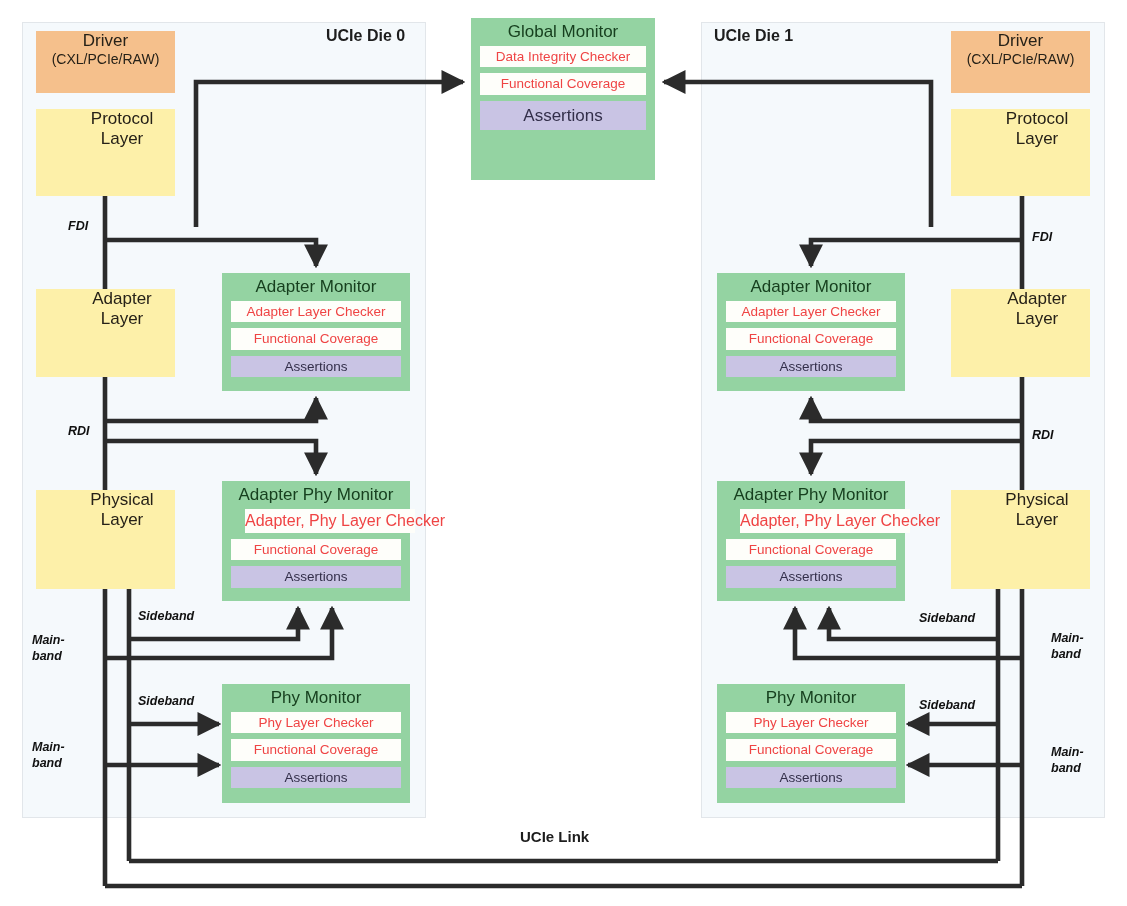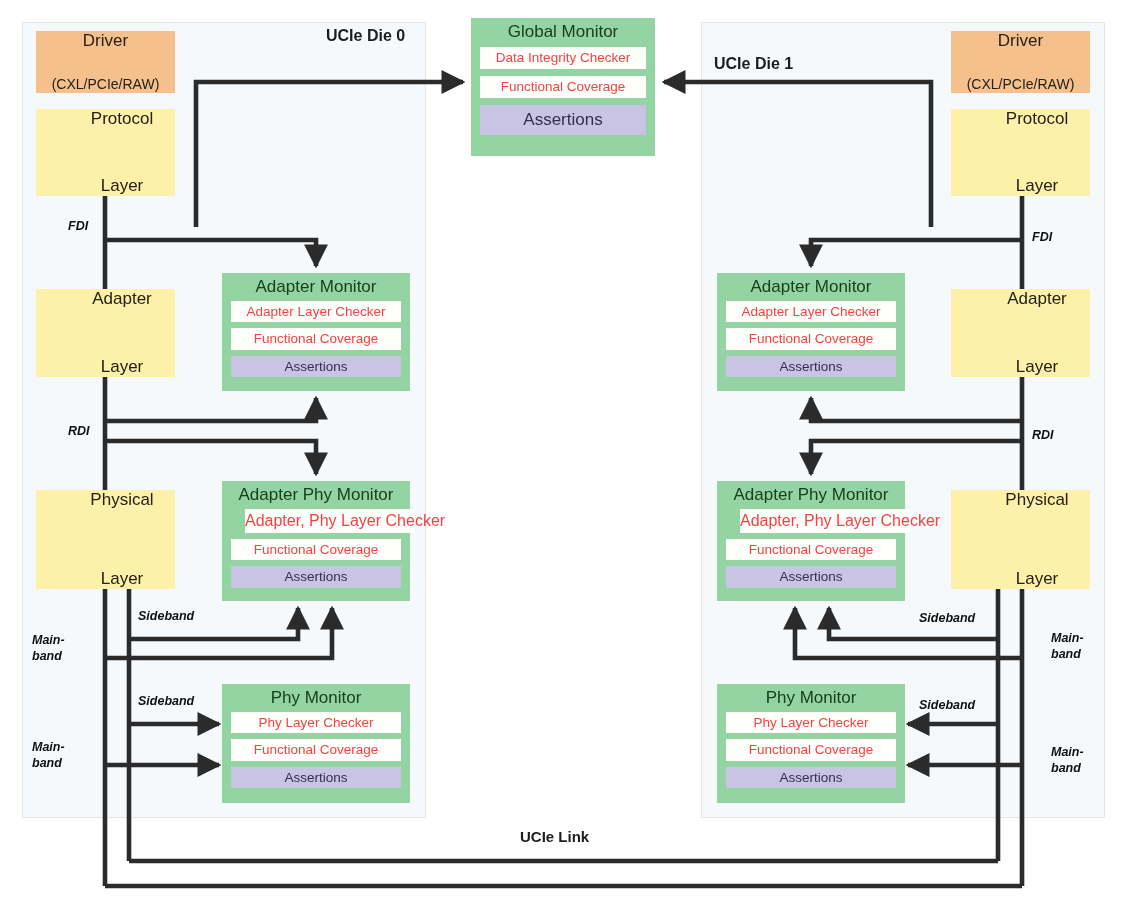--- a/index.html
+++ b/index.html
@@ -2,21 +2,21 @@
 <html><head>
 <meta charset="utf-8">
 <style>
   html,body{margin:0;padding:0;background:#ffffff;}
   body{width:1127px;height:906px;font-family:"Liberation Sans",sans-serif;overflow:hidden;}
   #stage{position:relative;width:1127px;height:906px;background:#ffffff;}
   svg.wires{position:absolute;left:0;top:0;width:1127px;height:906px;}
   .die-panel{position:absolute;background:#f5f9fc;border:1px solid #e2e6ea;box-sizing:border-box;}
   .die-title{position:absolute;font-size:16px;font-weight:bold;color:#1d1d1d;white-space:nowrap;}
   .blk{position:absolute;box-sizing:border-box;display:flex;flex-direction:column;
-       align-items:center;justify-content:space-between;text-align:center;color:#262118;line-height:1.2;}
+       align-items:center;justify-content:flex-start;text-align:center;color:#262118;line-height:1.2;}
   .blk.driver{background:#f5c08c;}
   .blk.layer{background:#fdf0a9;padding-left:33px;}
   .blk .t1{font-size:17px;}
   .blk .t2{font-size:14px;}
   .mon{position:absolute;background:#94d3a2;box-sizing:border-box;
        display:flex;flex-direction:column;align-items:center;padding:4px 9px 9px 9px;}
   .mon-title{font-size:17px;color:#17401f;line-height:1.15;margin-bottom:4px;white-space:nowrap;}
   .mon-row{width:100%;background:#fefefa;color:#ef4444;text-align:center;
            font-size:13.5px;line-height:1.15;padding:3px 0;margin-bottom:6px;white-space:nowrap;}
   .mon-row.small{font-size:16px;margin-left:28px;}
@@ -27,21 +27,21 @@
 </style>
 </head>
 <body>
 
 <div id="stage">
 
   <div class="die-panel" style="left:22px;top:22px;width:404px;height:796px;"></div>
   <div class="die-panel" style="left:701px;top:22px;width:404px;height:796px;"></div>
 
   <div class="die-title" style="left:326px;top:27px;">UCIe Die 0</div>
-  <div class="die-title" style="left:714px;top:27px;margin-top:28px;">UCIe Die 1</div>
+  <div class="die-title" style="left:714px;top:27px;">UCIe Die 1</div>
 
   <svg class="wires" viewBox="0 0 1127 906">
     <defs>
       <marker id="ah" viewBox="0 0 10 10" refX="9" refY="5" markerWidth="5.2" markerHeight="5.2" orient="auto-start-reverse">
         <path d="M 0 0 L 10 5 L 0 10 z" fill="#2b2b2b"></path>
       </marker>
     </defs>
     <g fill="none" stroke="#2b2b2b" stroke-width="4.6" stroke-linecap="butt" stroke-linejoin="miter">
 
       <path d="M 196,227 L 196,82 L 463,82" marker-end="url(#ah)"></path>
@@ -80,21 +80,21 @@
       <path d="M 998,639 L 829,639 L 829,608" marker-end="url(#ah)"></path>
       <path d="M 1022,658 L 795,658 L 795,608" marker-end="url(#ah)"></path>
       <path d="M 998,724 L 908,724" marker-end="url(#ah)"></path>
       <path d="M 1022,765 L 908,765" marker-end="url(#ah)"></path>
 
       <path d="M 129,861 L 998,861"></path>
       <path d="M 105,886 L 1022,886"></path>
     </g>
   </svg>
 
-  <div class="mon" style="left:471px;top:18px;width:184px;height:138px;justify-content:space-between;">
+  <div class="mon" style="left:471px;top:18px;width:184px;height:162px;">
     <div class="mon-title">Global Monitor</div>
     <div class="mon-row">Data Integrity Checker</div>
     <div class="mon-row">Functional Coverage</div>
     <div class="mon-row assert" style="font-size:17px;padding:5px 0;">Assertions</div>
   </div>
 
   <div class="blk driver" style="left:36px;top:31px;width:139px;height:62px;">
     <span class="t1">Driver</span>
     <span class="t2">(CXL/PCIe/RAW)</span>
   </div>

